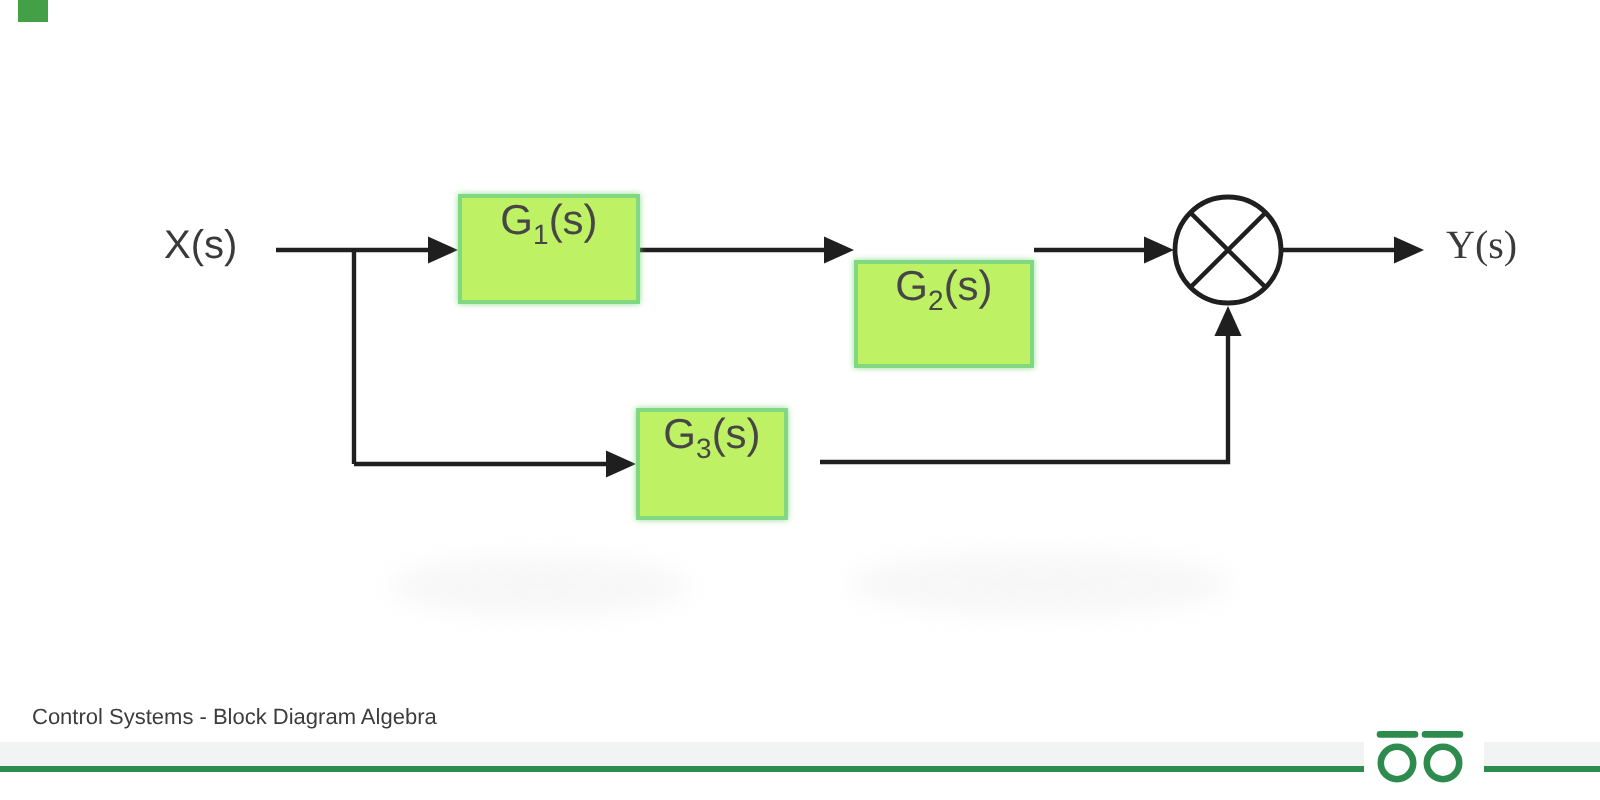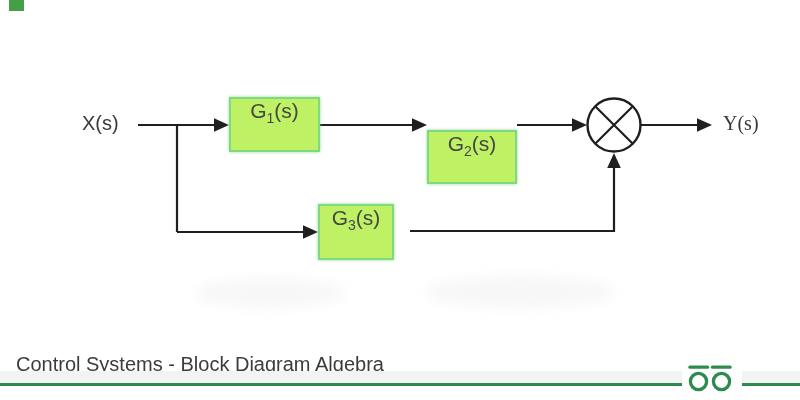--- a/index.html
+++ b/index.html
@@ -24,21 +24,21 @@
   }
   .block sub{font-size:14px;line-height:0;}
   .block-g1{left:229px;top:97px;width:91px;height:55px;}
   .block-g2{left:427px;top:98px;width:90px;height:54px;margin-top:32px;}
   .block-g3{left:318px;top:204px;width:76px;height:56px;}
   
   .sig-label{position:absolute;font-size:20px;color:#3a3a3a;}
   .sig-in{left:82px;top:112px;}
   .sig-out{left:723px;top:112px;font-family:Liberation Serif, serif;}
   
-  .footer-caption{position:absolute;left:16px;top:353px;font-size:20px;color:#3c3c3c;}
+  .footer-caption{position:absolute;left:16px;top:353px;font-size:11px;color:#3c3c3c;}
   .strip{position:absolute;top:371px;height:12px;background:#f1f4f2;}
   .strip.left{left:0;width:682px;}
   .strip.right{left:742px;width:58px;}
   .green-rule{position:absolute;top:383px;height:3px;background:#2e8b4e;}
   .green-rule.left{left:0;width:682px;}
   .green-rule.right{left:742px;width:58px;}
   .gfg-logo{position:absolute;left:686px;top:362px;}
 </style>
 </head>
 <body>

